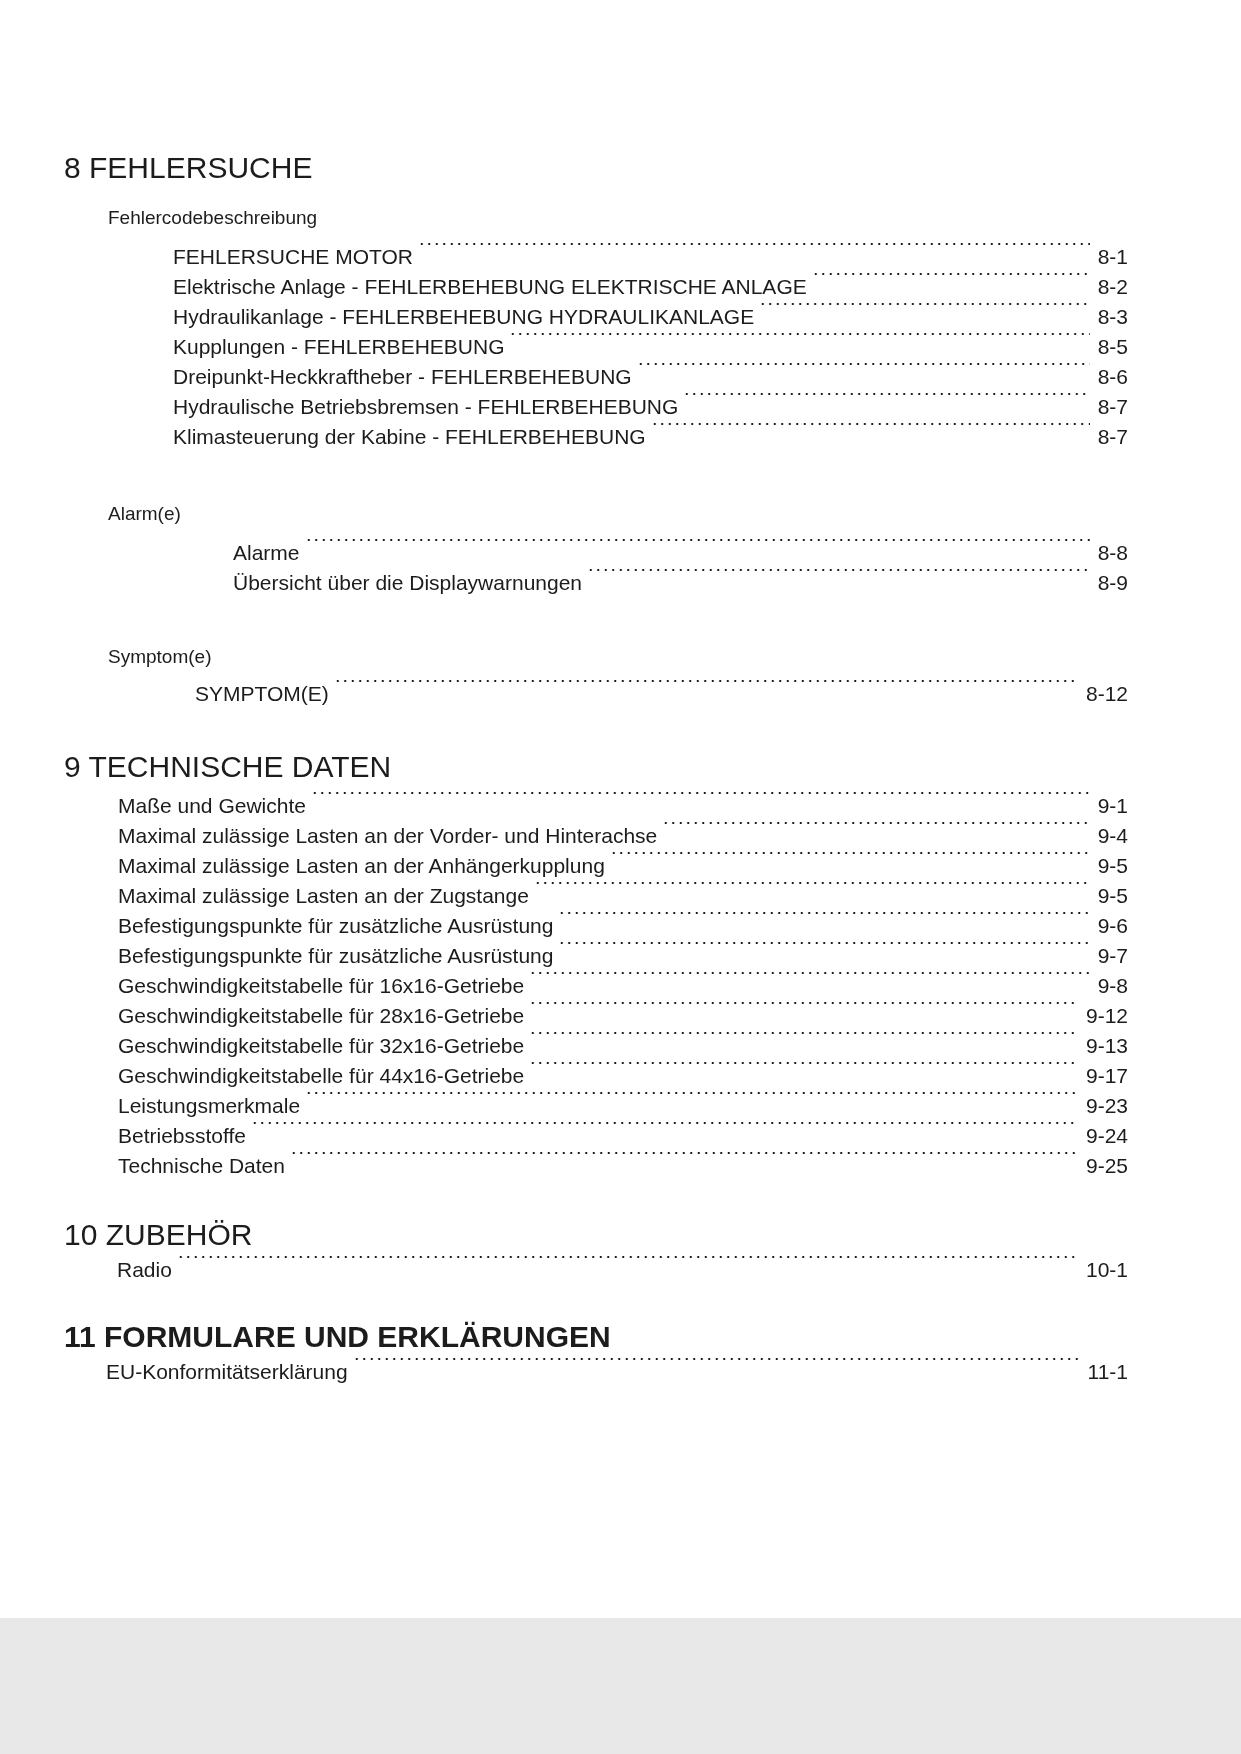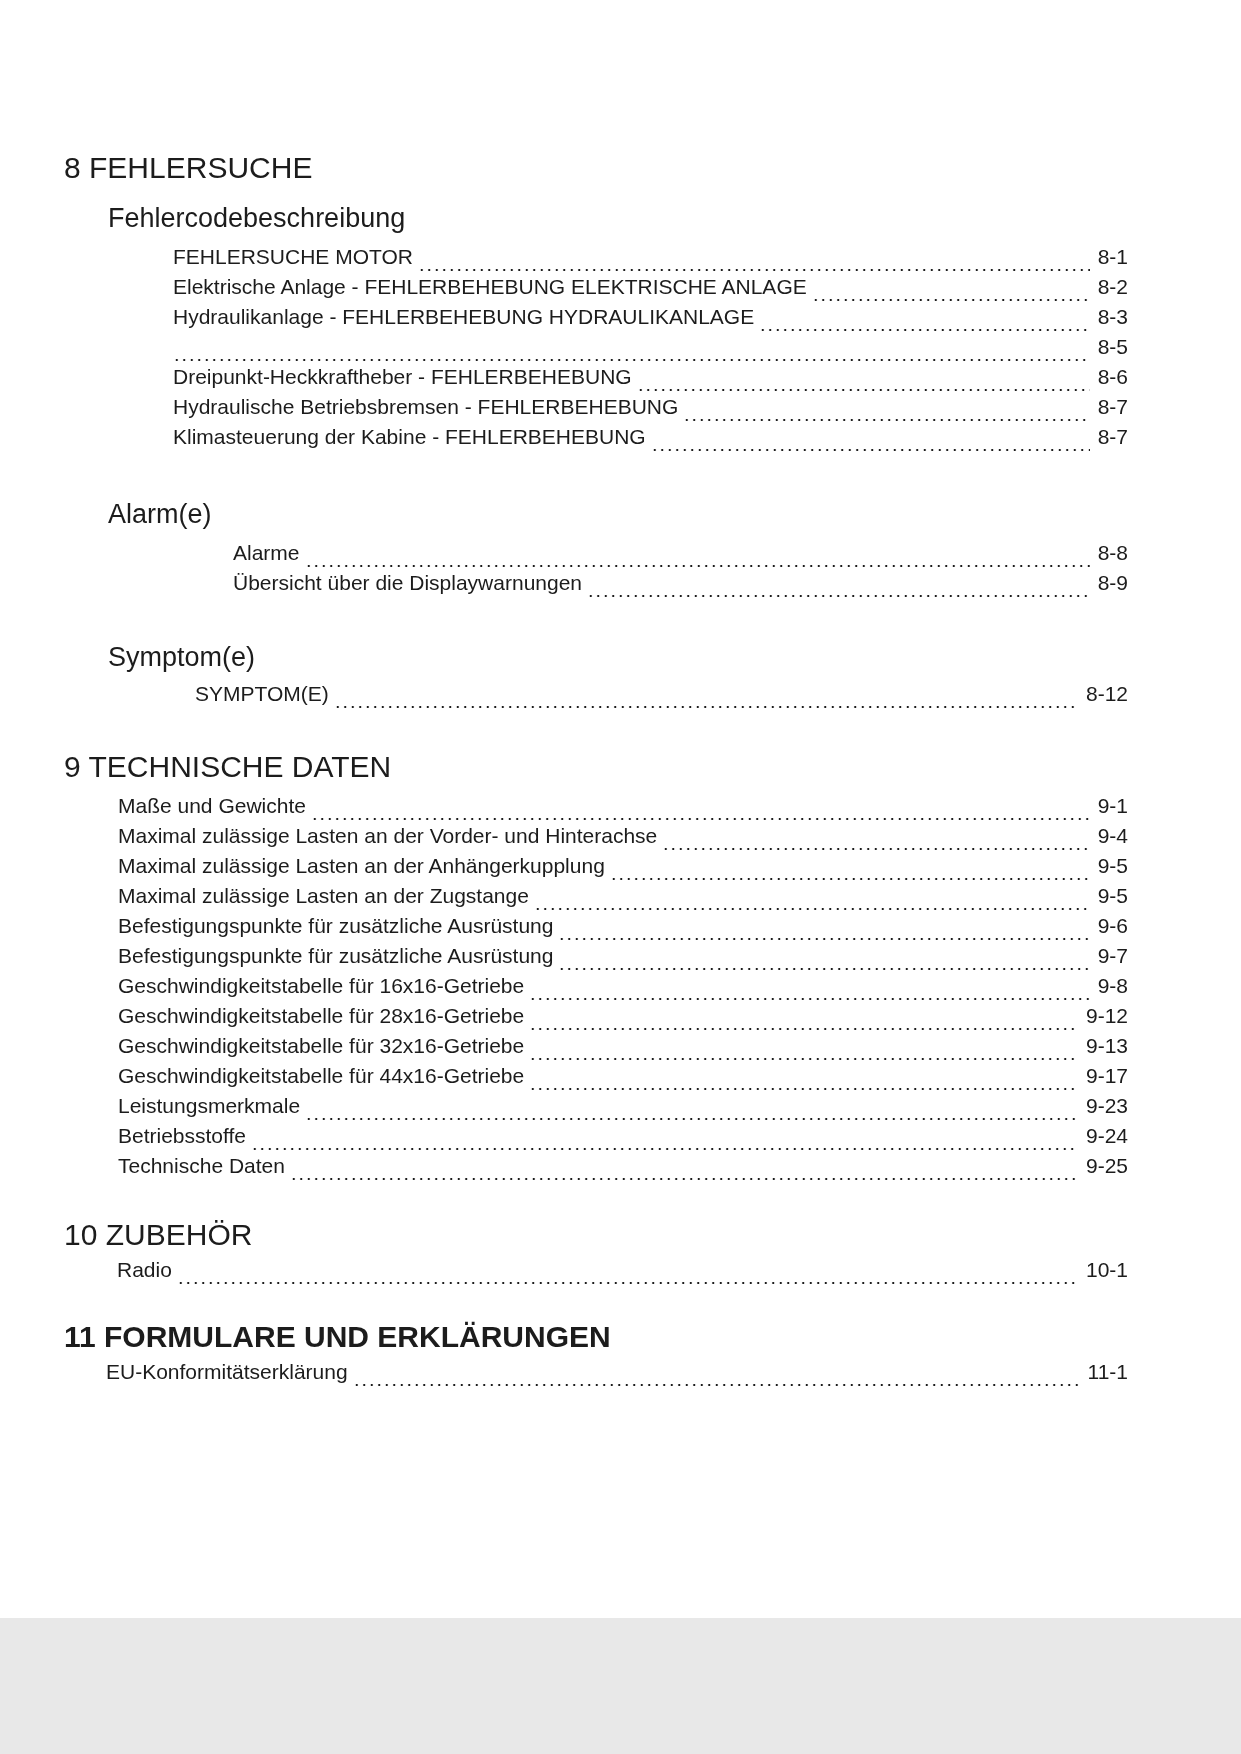--- a/index.html
+++ b/index.html
@@ -15,30 +15,30 @@
   }
   .toc { padding: 150px 113px 0 64px; }
 
   .chapter-label {
     font-size: 30px;
     line-height: 36px;
     font-weight: 400;
     white-space: nowrap;
   }
   .section-heading {
-    font-size: 27px;
+    font-size: 19px;
     line-height: 32px;
     font-weight: 400;
     margin-left: 44px;
     white-space: nowrap;
   }
 
   .entry {
     display: flex;
-    align-items: flex-end;
+    align-items: flex-start;
     font-size: 21px;
     line-height: 30px;
   }
   .entry .t { white-space: nowrap; padding-right: 5px; }
   .entry .dots {
     flex: 1 1 auto;
     height: 4px;
     min-width: 14px;
     background-image: radial-gradient(circle, #1c1c1c 1.3px, rgba(0,0,0,0) 1.5px);
     background-size: 7.5px 4px;
@@ -90,20 +90,21 @@
         <span class="t">Elektrische Anlage - FEHLERBEHEBUNG ELEKTRISCHE ANLAGE</span>
         <span class="dots"></span>
         <span class="p">8-2</span>
       </div>
       <div class="entry">
         <span class="t">Hydraulikanlage - FEHLERBEHEBUNG HYDRAULIKANLAGE</span>
         <span class="dots"></span>
         <span class="p">8-3</span>
       </div>
       <div class="entry">
+        <span class="t">Kupplungen - FEHLERBEHEBUNG</span>
         <span class="dots"></span>
         <span class="p">8-5</span>
       </div>
       <div class="entry">
         <span class="t">Dreipunkt-Heckkraftheber - FEHLERBEHEBUNG</span>
         <span class="dots"></span>
         <span class="p">8-6</span>
       </div>
       <div class="entry">
         <span class="t">Hydraulische Betriebsbremsen - FEHLERBEHEBUNG</span>

